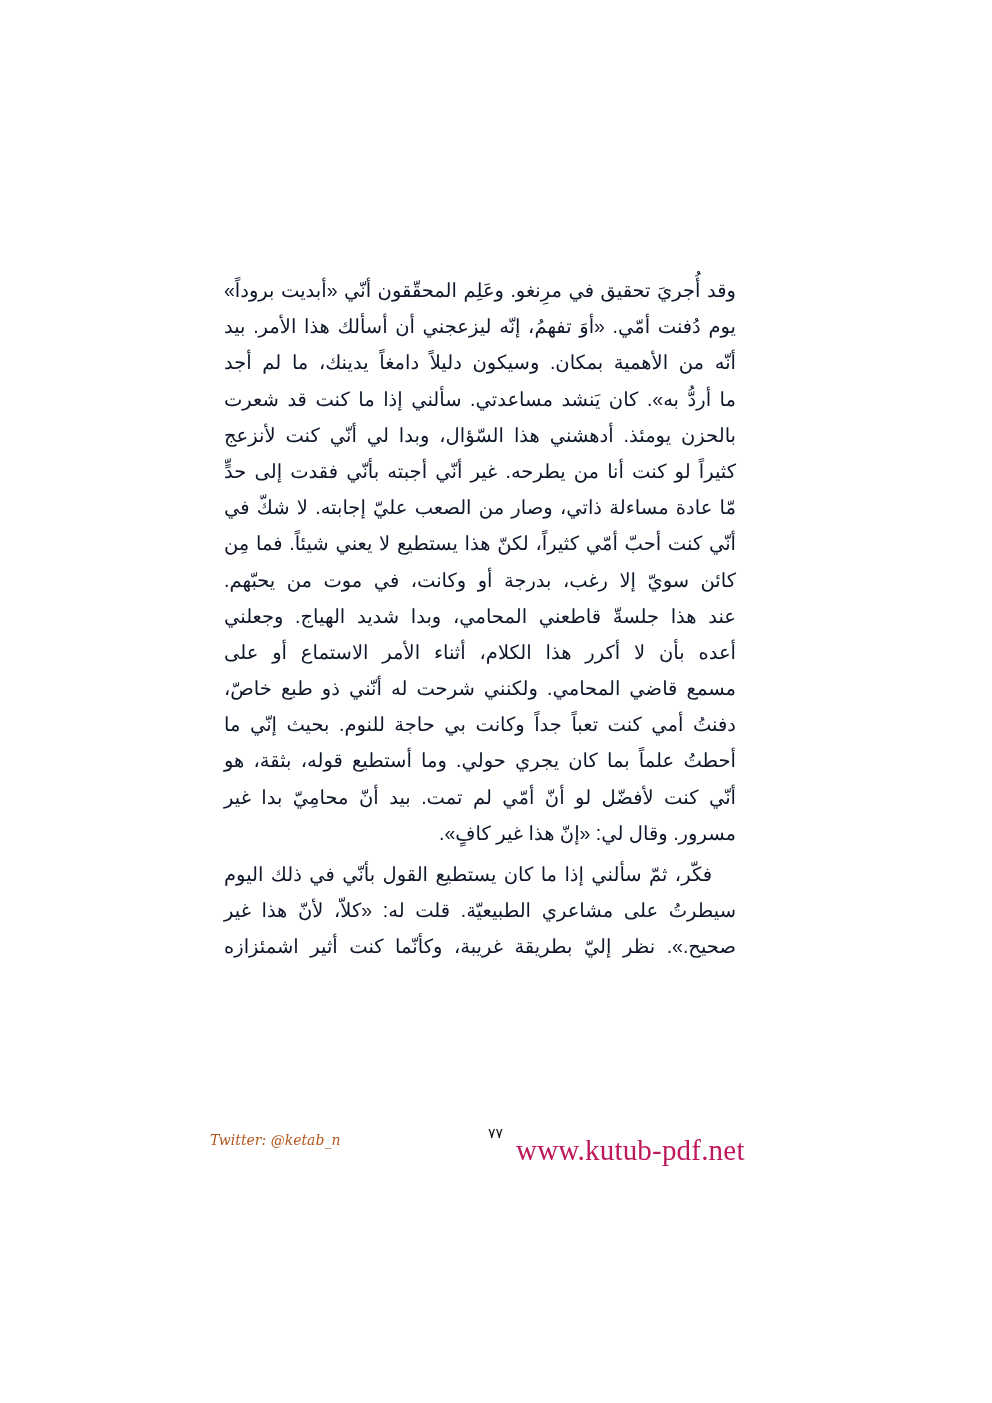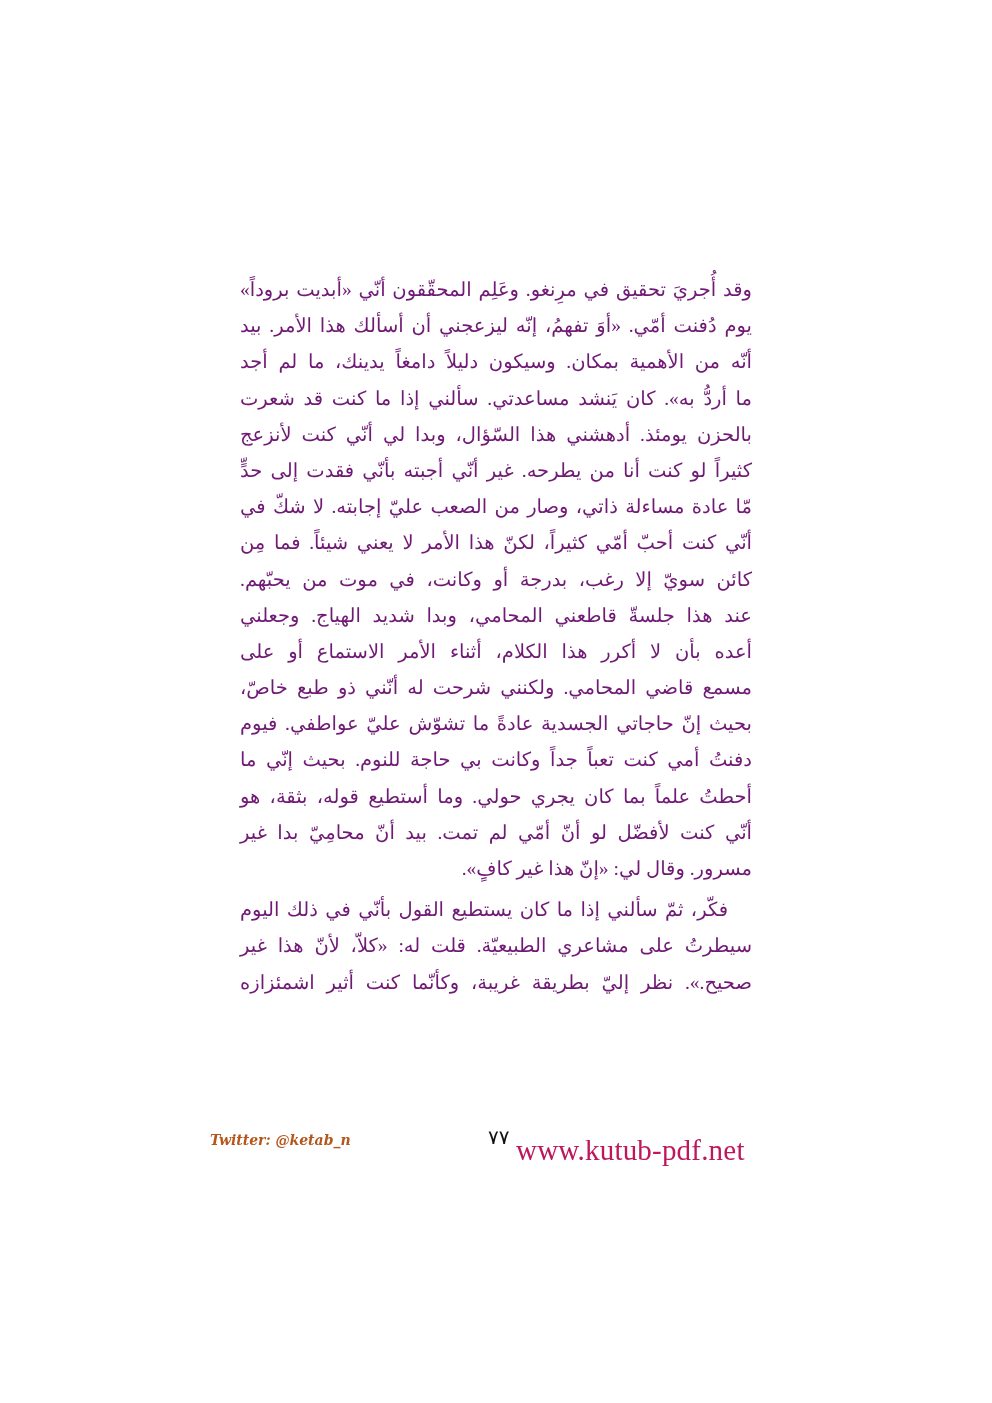--- a/index.html
+++ b/index.html
@@ -1,61 +1,60 @@
 <!DOCTYPE html>
 <html><head>
   <meta charset="utf-8">
   <style>
     html, body { margin: 0; padding: 0; background: #ffffff; }
     body { width: 992px; height: 1403px; position: relative; overflow: hidden; }
     .page { position: absolute; left: 0; top: 0; width: 992px; height: 1403px; background: #ffffff; }
     .text-block {
-      position: absolute; left: 240px; top: 272px; width: 512px;
+      position: absolute; left: 224px; top: 272px; width: 512px;
       direction: rtl; text-align: justify; text-align-last: right;
-      font-family: Liberation Serif, serif; font-size: 19.5px; line-height: 36.2px; color: #701a75;
+      font-family: Liberation Sans, sans-serif; font-size: 19.5px; line-height: 36.2px; color: #0f172a;
     }
     .line {
       display: block; height: 36.2px; white-space: nowrap; overflow: visible;
       text-align: justify; text-align-last: justify;
     }
     .line.last { text-align-last: right; }
     .para2 { margin-top: 5px; }
     .para2 .line.first { padding-right: 24px; }
     .footer-twitter {
       position: absolute; left: 210px; top: 1132px;
-      font-family: "DejaVu Serif", serif; font-style: italic; font-size: 14px; color: #b5561c; font-weight: bold;
+      font-family: "DejaVu Serif", serif; font-style: italic; font-size: 14px; color: #b5561c;
     }
     .page-number {
       position: absolute; left: 488px; top: 1125px;
-      font-family: "DejaVu Sans", sans-serif; font-size: 20px; color: #111111;
+      font-family: "DejaVu Sans", sans-serif; font-size: 14px; color: #111111;
     }
     .footer-site {
       position: absolute; left: 516px; top: 1134px;
       font-family: Liberation Serif, serif; font-size: 29px; color: #be185d; letter-spacing: 0.2px;
     }
   </style>
 </head>
 <body>
 
 <div class="page">
   <div class="text-block">
     <div class="para1">
       <span class="line">وقد أُجريَ تحقيق في مرِنغو. وعَلِم المحقّقون أنّي «أبديت بروداً»</span>
       <span class="line">يوم دُفنت أمّي. «أوَ تفهمُ، إنّه ليزعجني أن أسألك هذا الأمر. بيد</span>
       <span class="line">أنّه من الأهمية بمكان. وسيكون دليلاً دامغاً يدينك، ما لم أجد</span>
       <span class="line">ما أردُّ به». كان يَنشد مساعدتي. سألني إذا ما كنت قد شعرت</span>
       <span class="line">بالحزن يومئذ. أدهشني هذا السّؤال، وبدا لي أنّي كنت لأنزعج</span>
       <span class="line">كثيراً لو كنت أنا من يطرحه. غير أنّي أجبته بأنّي فقدت إلى حدٍّ</span>
       <span class="line">مّا عادة مساءلة ذاتي، وصار من الصعب عليّ إجابته. لا شكّ في</span>
-      <span class="line">أنّي كنت أحبّ أمّي كثيراً، لكنّ هذا الأمر لا يعني شيئاً. فما مِن</span>
+      <span class="line">أنّي كنت أحبّ أمّي كثيراً، لكنّ هذا يستطيع لا يعني شيئاً. فما مِن</span>
       <span class="line">كائن سويّ إلا رغب، بدرجة أو وكانت، في موت من يحبّهم.</span>
       <span class="line">عند هذا جلسةّ قاطعني المحامي، وبدا شديد الهياج. وجعلني</span>
       <span class="line">أعده بأن لا أكرر هذا الكلام، أثناء الأمر الاستماع أو على</span>
       <span class="line">مسمع قاضي المحامي. ولكنني شرحت له أنّني ذو طبع خاصّ،</span>
-      <span class="line">بحيث إنّ حاجاتي الجسدية عادةً ما تشوّش عليّ عواطفي. فيوم</span>
       <span class="line">دفنتُ أمي كنت تعباً جداً وكانت بي حاجة للنوم. بحيث إنّي ما</span>
       <span class="line">أحطتُ علماً بما كان يجري حولي. وما أستطيع قوله، بثقة، هو</span>
       <span class="line">أنّي كنت لأفضّل لو أنّ أمّي لم تمت. بيد أنّ محامِيّ بدا غير</span>
       <span class="line last">مسرور. وقال لي: «إنّ هذا غير كافٍ».</span>
     </div>
     <div class="para2">
       <span class="line first">فكّر، ثمّ سألني إذا ما كان يستطيع القول بأنّي في ذلك اليوم</span>
       <span class="line">سيطرتُ على مشاعري الطبيعيّة. قلت له: «كلاّ، لأنّ هذا غير</span>
       <span class="line">صحيح.». نظر إليّ بطريقة غريبة، وكأنّما كنت أثير اشمئزازه</span>
     </div>

